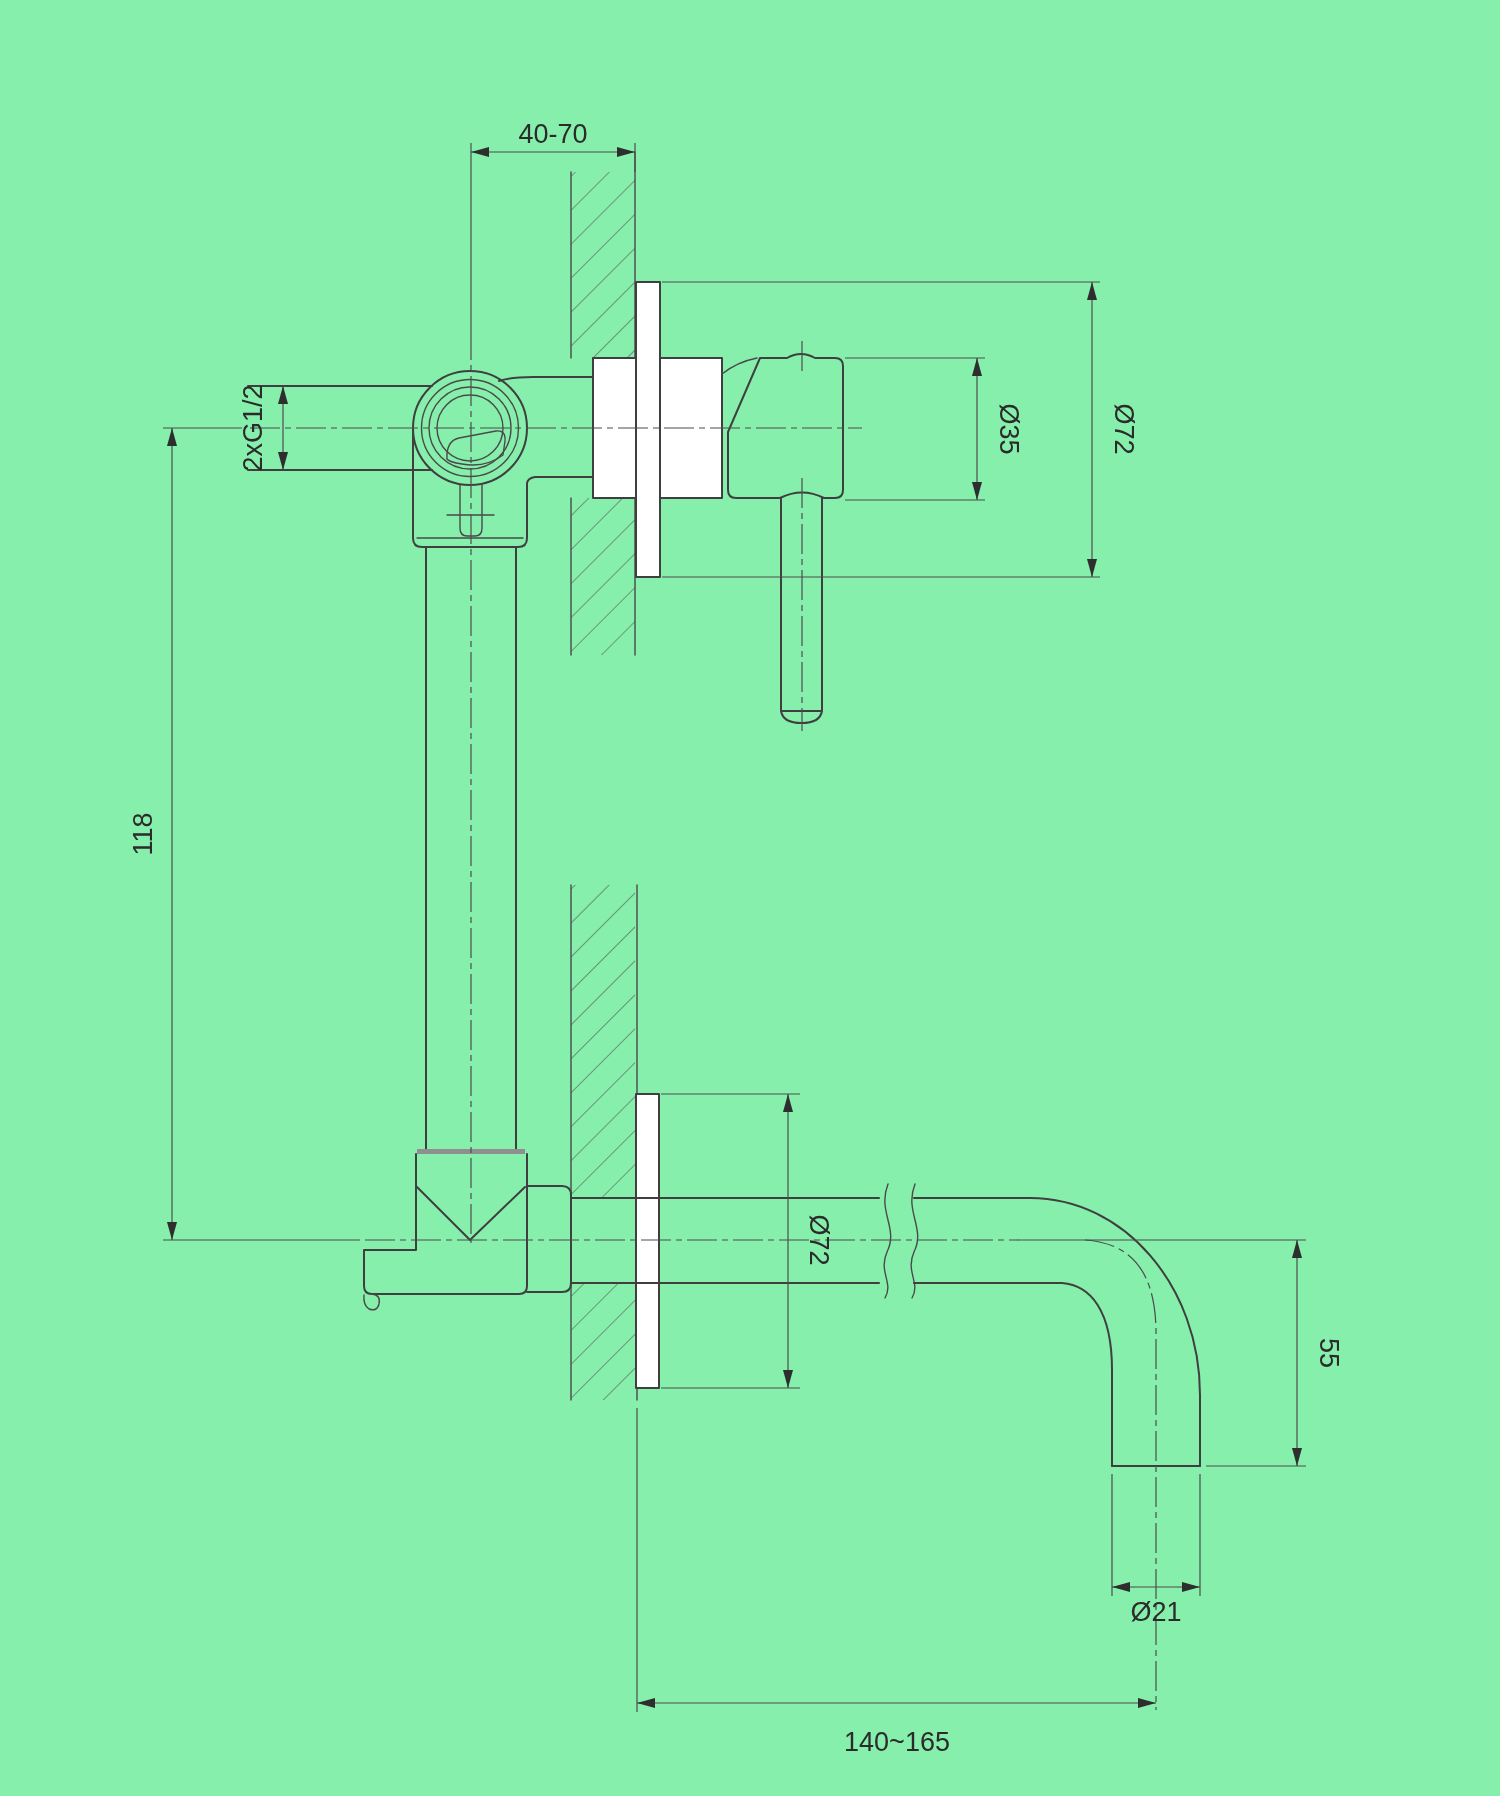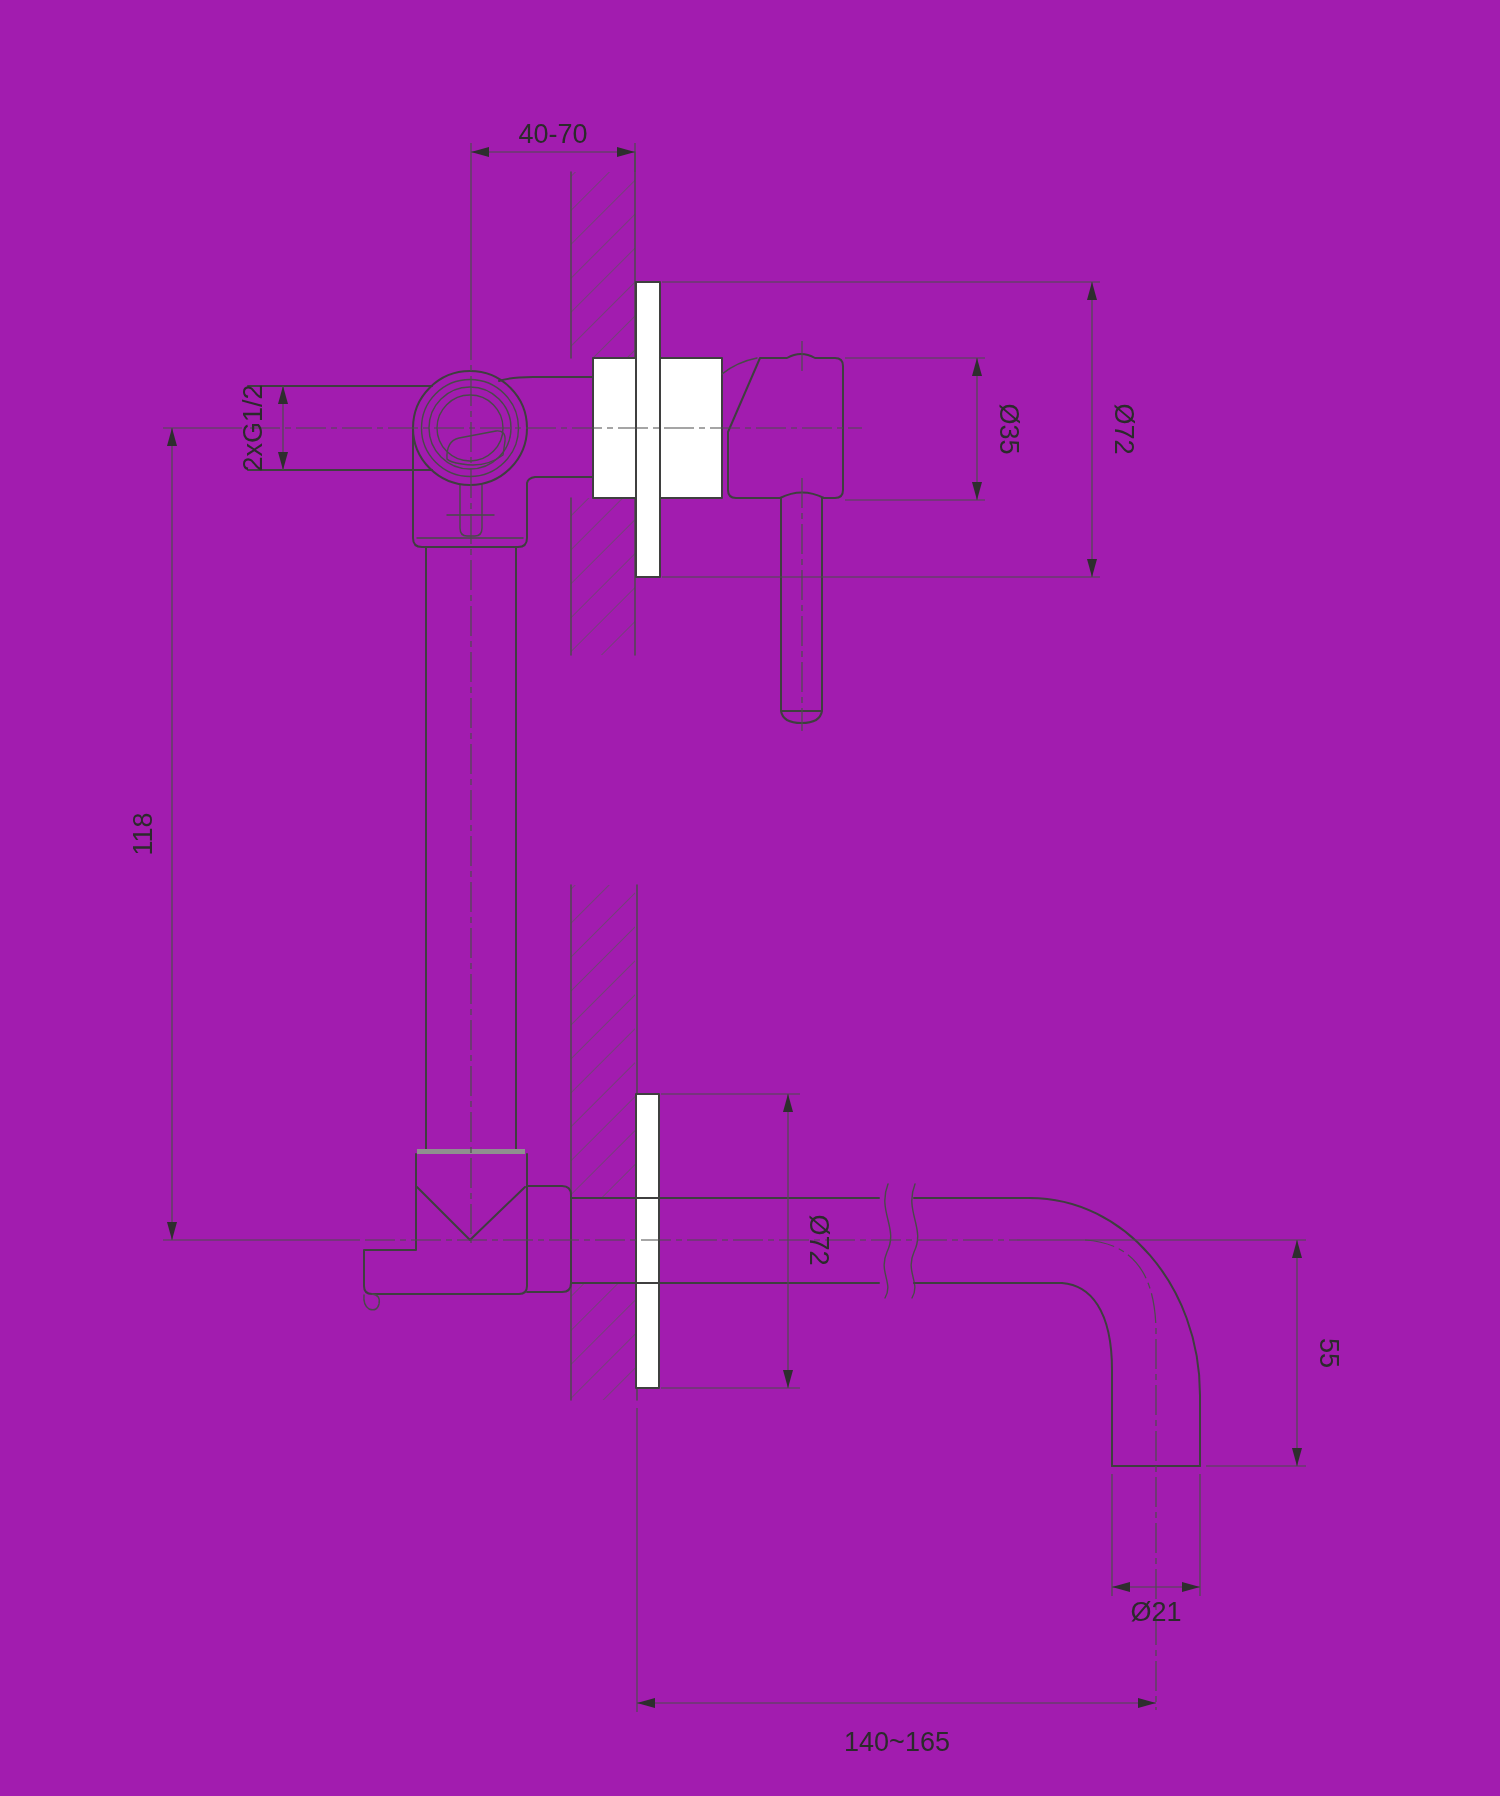--- a/index.html
+++ b/index.html
@@ -1,16 +1,16 @@
 <!DOCTYPE html>
 <html><head>
 <meta charset="utf-8">
 <style>
   html,body{margin:0;padding:0;background:#ffffff;}
-  .stage{width:1500px;height:1796px;background:#a21caf;position:relative;overflow:hidden;}
+  .stage{width:1500px;height:1796px;background:#86efac;position:relative;overflow:hidden;}
   svg{display:block;}
   .obj{fill:none;stroke:#3f3f3f;stroke-width:2;stroke-linejoin:round;stroke-linecap:round;}
   .obj-thin{fill:none;stroke:#4a4a4a;stroke-width:1.4;stroke-linejoin:round;stroke-linecap:round;}
   .white{fill:#ffffff;stroke:#3f3f3f;stroke-width:2;stroke-linejoin:round;}
   .dim{fill:none;stroke:#4d4d4d;stroke-width:1.2;}
   .cl{fill:none;stroke:#4d4d4d;stroke-width:1.2;stroke-dasharray:30 5 6 5;}
   .arr{fill:#2e2e2e;stroke:none;}
   .cap{fill:none;stroke:#8f8f8f;stroke-width:5;}
   .dimtext{font-family:"Liberation Sans",sans-serif;font-size:27px;fill:#2b2b2b;}
 </style>

